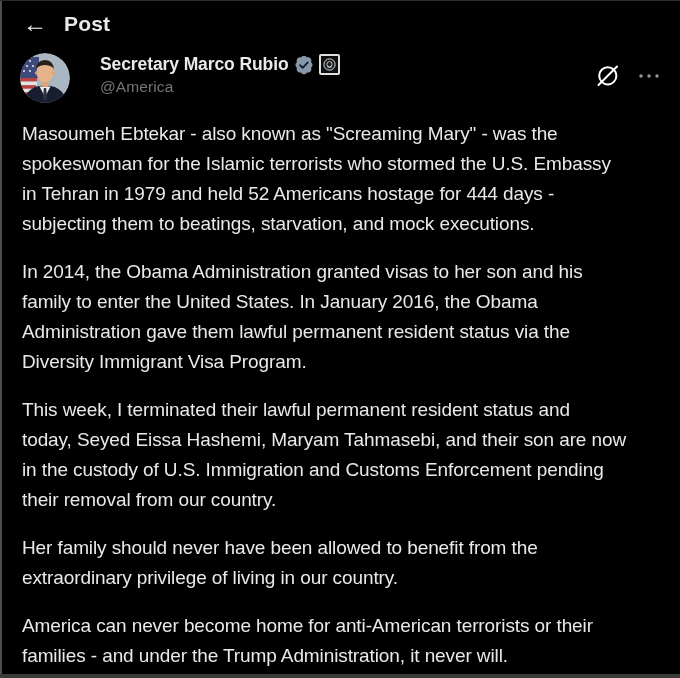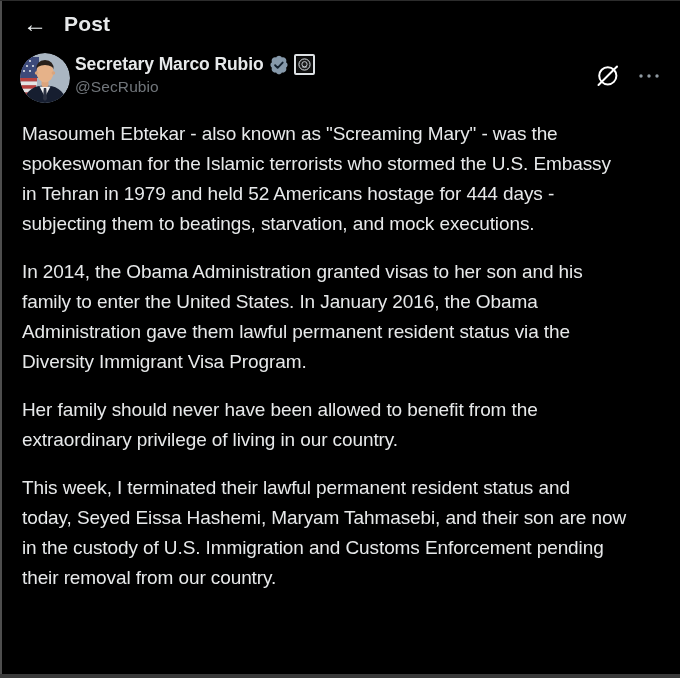--- a/index.html
+++ b/index.html
@@ -40,21 +40,21 @@
 
   
   .author-row {
     display: flex; align-items: flex-start;
     padding: 6px 18px 0 20px;
   }
   .avatar {
     width: 50px; height: 50px; border-radius: 50%;
     overflow: hidden; flex: 0 0 auto; cursor: pointer;
   }
-  .author-meta { margin-left: 5px; flex: 1 1 auto; min-width: 0; }
+  .author-meta { margin-left: 30px; flex: 1 1 auto; min-width: 0; }
   .name-line { display: flex; align-items: center; gap: 5px; margin-top: 1px; }
   .display-name {
     font-size: 17.5px; font-weight: 700; color: #e7e9ea;
     letter-spacing: -0.1px; cursor: pointer; white-space: nowrap;
   }
   .verified { width: 20px; height: 20px; display: inline-block; }
   .affiliation {
     width: 17px; height: 17px;
     border: 2px solid #dde1e4; border-radius: 2px;
     background: #0b0b0b;
@@ -153,21 +153,21 @@
       </span>
       <span class="affiliation">
         <svg width="15" height="15" viewBox="0 0 15 15">
           <rect x="0" y="0" width="15" height="15" fill="#101010"></rect>
           <circle cx="7.5" cy="7.5" r="5.6" fill="#1b1b1b" stroke="#d8dde1" stroke-width="1"></circle>
           <circle cx="7.5" cy="7.2" r="2.6" fill="none" stroke="#cfd5da" stroke-width="0.9"></circle>
           <path d="M5 9.8 Q7.5 11.2 10 9.8" fill="none" stroke="#cfd5da" stroke-width="0.8"></path>
         </svg>
       </span>
     </div>
-    <div class="handle">@SecRubio</div>
+    <div class="handle">@America</div>
   </div>
   <div class="post-actions">
     <button class="icon-btn">
       <svg width="27" height="27" viewBox="0 0 27 27">
         <line x1="4.5" y1="23" x2="23" y2="4.5" stroke="#ffffff" stroke-width="2" stroke-linecap="round"></line>
         <circle cx="13.8" cy="13.8" r="8.6" fill="none" stroke="#ffffff" stroke-width="2"></circle>
       </svg>
     </button>
     <button class="icon-btn">
       <svg width="22" height="8" viewBox="0 0 22 8">
@@ -181,19 +181,21 @@
 
 <div class="post-body">
   <p class="post-paragraph">Masoumeh Ebtekar - also known as "Screaming Mary" - was the
 spokeswoman for the Islamic terrorists who stormed the U.S. Embassy
 in Tehran in 1979 and held 52 Americans hostage for 444 days -
 subjecting them to beatings, starvation, and mock executions.</p>
   <p class="post-paragraph">In 2014, the Obama Administration granted visas to her son and his
 family to enter the United States. In January 2016, the Obama
 Administration gave them lawful permanent resident status via the
 Diversity Immigrant Visa Program.</p>
-  <p class="post-paragraph">Her family should never have been allowed to benefit from the
-extraordinary privilege of living in our country.</p>
   <p class="post-paragraph">This week, I terminated their lawful permanent resident status and
 today, Seyed Eissa Hashemi, Maryam Tahmasebi, and their son are now
 in the custody of U.S. Immigration and Customs Enforcement pending
 their removal from our country.</p>
+  <p class="post-paragraph">Her family should never have been allowed to benefit from the
+extraordinary privilege of living in our country.</p>
+  <p class="post-paragraph">America can never become home for anti-American terrorists or their
+families - and under the Trump Administration, it never will.</p>
 </div>
 
 </body></html>

